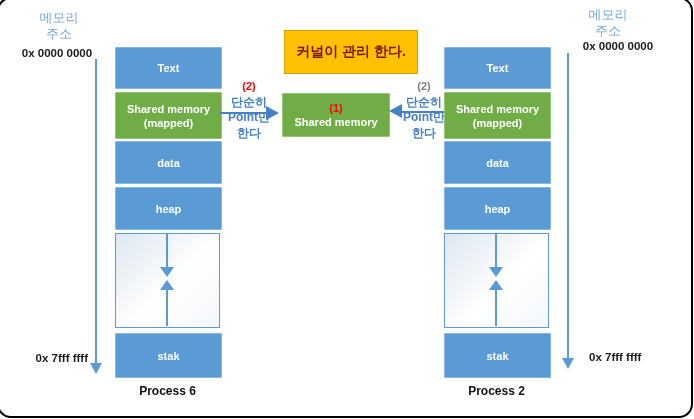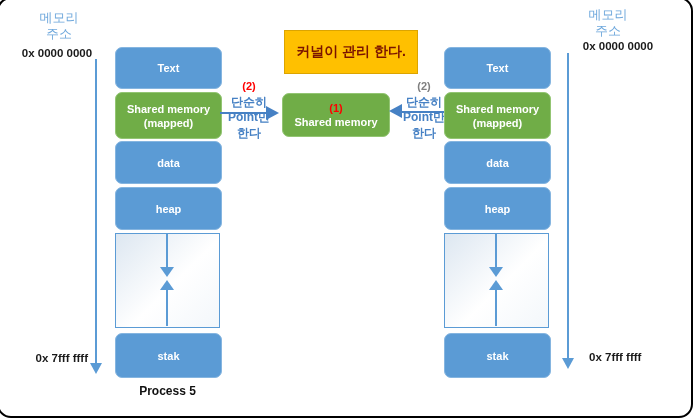--- a/index.html
+++ b/index.html
@@ -1,20 +1,20 @@
 <!DOCTYPE html>
 <html><head>
 <meta charset="utf-8">
 <style>
   html,body{margin:0;padding:0;background:#fff;}
   .canvas{position:relative;width:694px;height:419px;background:#ffffff;overflow:hidden;
           font-family:"Liberation Sans","DejaVu Sans",sans-serif;}
   .frame{position:absolute;left:-3px;top:-3px;right:1px;bottom:1px;border:2px solid #000;border-radius:14px;pointer-events:none;}
   .box{position:absolute;display:flex;align-items:center;justify-content:center;
-       color:#fff;font-size:11px;font-weight:600;text-align:center;border-radius:7px;}
+       color:#fff;font-size:11px;font-weight:600;text-align:center;border-radius:1px;}
   .box.blue{background:#5B9BD5;border:1px solid #85B5E0;}
   .box.green{background:#70AD47;border:1px solid #93C573;}
   .gapbox{position:absolute;border:1.5px solid #5B9BD5;
           background:linear-gradient(135deg,#dde7f1 0%,#ffffff 55%,#f3f7fb 100%);}
   .vline{position:absolute;width:2px;background:#5B9BD5;}
   .hline{position:absolute;height:2px;background:#4681C4;}
   .tri-axis-down{position:absolute;width:0;height:0;border-left:6px solid transparent;
        border-right:6px solid transparent;border-top:11px solid #5B9BD5;}
   .tri-sm-down{position:absolute;width:0;height:0;border-left:7px solid transparent;
        border-right:7px solid transparent;border-top:10px solid #5B9BD5;}
@@ -57,21 +57,21 @@
     </div>
   </div>
   <div class="box blue" style="left:115px;top:141px;width:105px;height:41px;">data</div>
   <div class="box blue" style="left:115px;top:187px;width:105px;height:41px;">heap</div>
   <div class="gapbox" style="left:115px;top:233px;width:103px;height:93px;"></div>
   <div class="vline" style="left:166px;top:234px;height:34px;"></div>
   <div class="tri-sm-down" style="left:160px;top:267px;"></div>
   <div class="tri-sm-up" style="left:160px;top:280px;"></div>
   <div class="vline" style="left:166px;top:290px;height:36px;"></div>
   <div class="box blue" style="left:115px;top:333px;width:105px;height:43px;">stak</div>
-  <div class="proc" style="left:115px;top:384px;width:105px;">Process 5</div>
+  <div class="proc" style="left:115px;top:384px;width:105px;">Process 6</div>
 
   <div class="note" style="left:284px;top:30px;width:132px;height:42px;">커널이 관리 한다.</div>
   <div class="box green" style="left:282px;top:93px;width:106px;height:42px;">
     <div class="twoline">
       <div class="step-red">(1)</div>
       <div>Shared memory</div>
     </div>
   </div>
 
   <div class="hline" style="left:220px;top:112px;width:48px;"></div>
@@ -100,20 +100,21 @@
     </div>
   </div>
   <div class="box blue" style="left:444px;top:141px;width:105px;height:41px;">data</div>
   <div class="box blue" style="left:444px;top:187px;width:105px;height:41px;">heap</div>
   <div class="gapbox" style="left:444px;top:233px;width:103px;height:93px;"></div>
   <div class="vline" style="left:495px;top:234px;height:34px;"></div>
   <div class="tri-sm-down" style="left:489px;top:267px;"></div>
   <div class="tri-sm-up" style="left:489px;top:280px;"></div>
   <div class="vline" style="left:495px;top:290px;height:36px;"></div>
   <div class="box blue" style="left:444px;top:333px;width:105px;height:43px;">stak</div>
+  <div class="proc" style="left:444px;top:384px;width:105px;">Process 2</div>
 
   <div class="mem-title" style="left:577px;top:7px;width:62px;">
     <div>메모리</div>
     <div>주소</div>
   </div>
   <div class="addr" style="left:572px;top:40px;width:92px;text-align:center;">0x 0000 0000</div>
   <div class="vline" style="left:567px;top:53px;height:306px;"></div>
   <div class="tri-axis-down" style="left:562px;top:358px;"></div>
   <div class="addr" style="left:589px;top:351px;width:80px;text-align:left;">0x 7fff ffff</div>
 </div>

